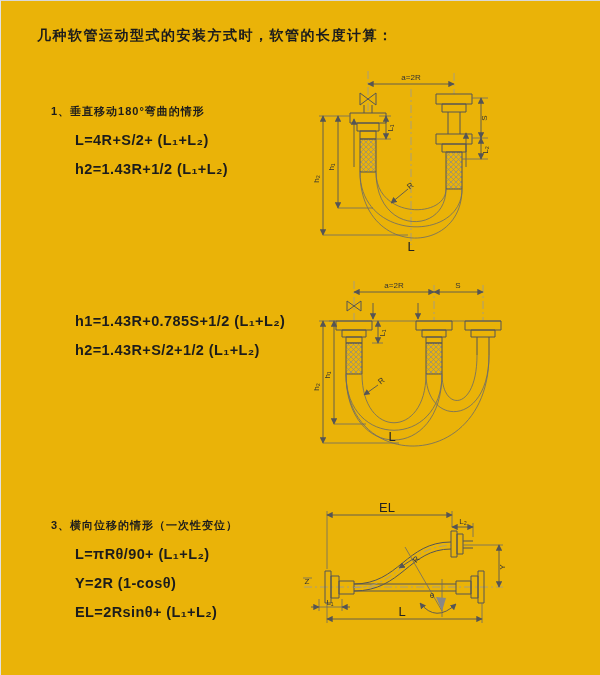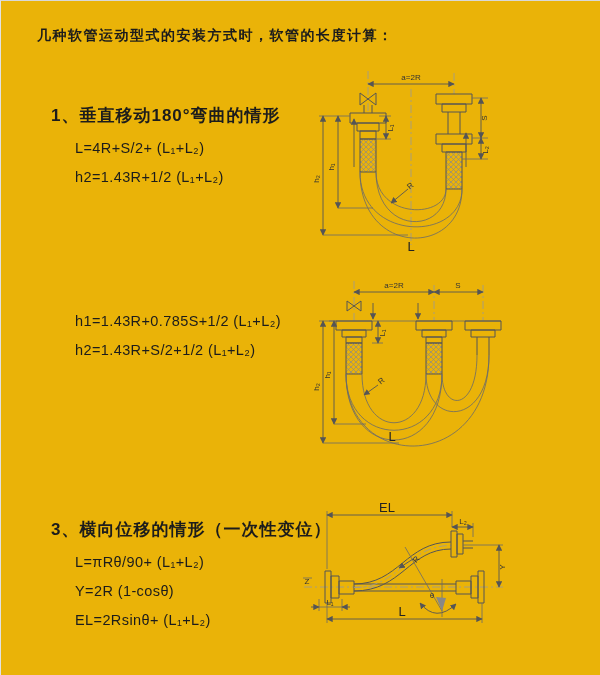--- a/index.html
+++ b/index.html
@@ -1,22 +1,22 @@
 <!DOCTYPE html>
 <html><head>
 <meta charset="utf-8">
 <style>
   html,body{margin:0;padding:0;background:#e8e8e8;}
   #page{position:relative;width:600px;height:675px;background:#eab308;overflow:hidden;
         font-family:"Liberation Sans","DejaVu Sans",sans-serif;color:#1c1c1c;
         border-top:1px solid #d8d8d8;border-left:1px solid #e2e2e2;}
   #doc-title{position:absolute;left:36px;top:26px;font-size:14px;font-weight:bold;letter-spacing:1.5px;}
   .section{position:absolute;left:50px;width:300px;}
-  .section-heading{font-size:17px;font-weight:bold;letter-spacing:1px;}
-  .formula{margin-left:24px;margin-top:13px;font-size:14.5px;letter-spacing:.4px;font-weight:400;}
+  .section-heading{font-size:11px;font-weight:bold;letter-spacing:1px;}
+  .formula{margin-left:24px;margin-top:13px;font-size:14.5px;letter-spacing:.4px;font-weight:700;}
   #section-1{top:103px;}
   #section-2{top:299px;}
   #section-3{top:517px;}
   .diag{position:absolute;}
   #diagram-1{left:310px;top:66px;}
   #diagram-2{left:310px;top:276px;}
   #diagram-3{left:298px;top:500px;}
   svg{display:block;}
   svg *{vector-effect:non-scaling-stroke;}
   .ln{stroke:#555;stroke-width:1;fill:none;}

